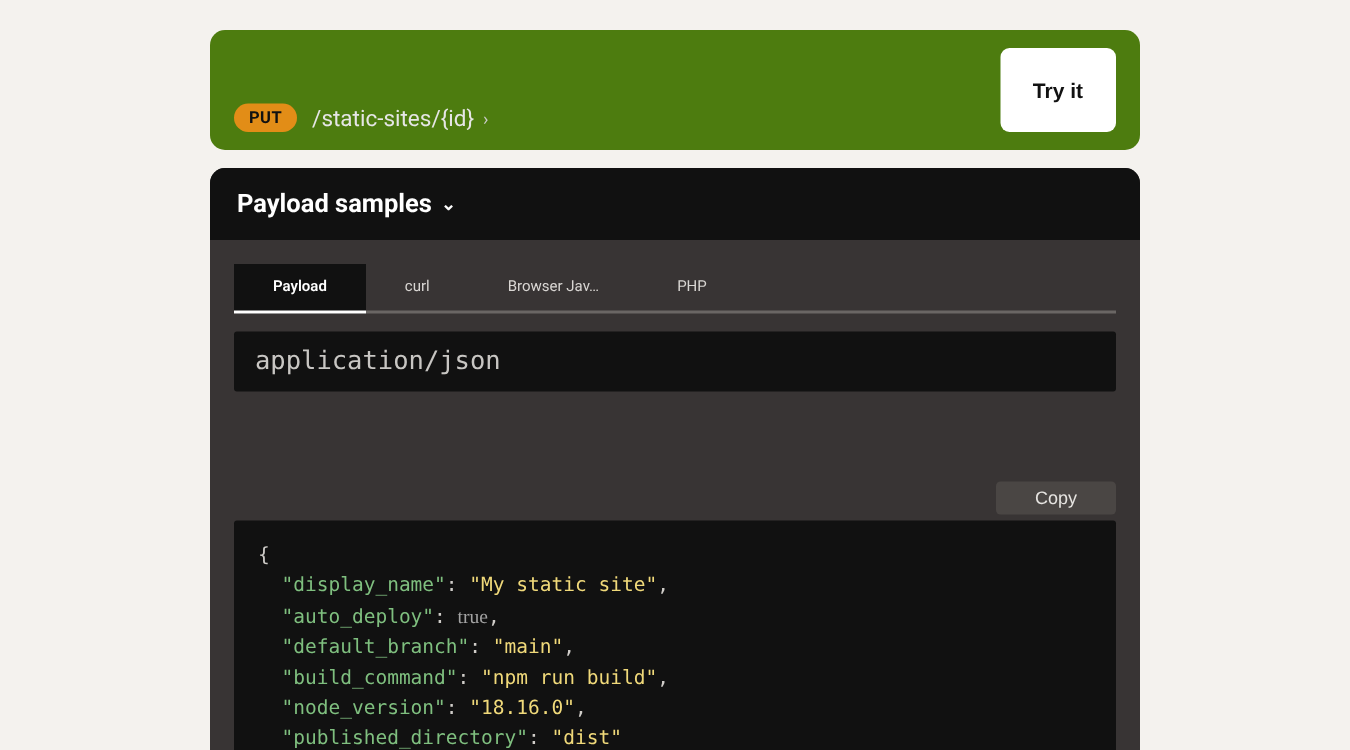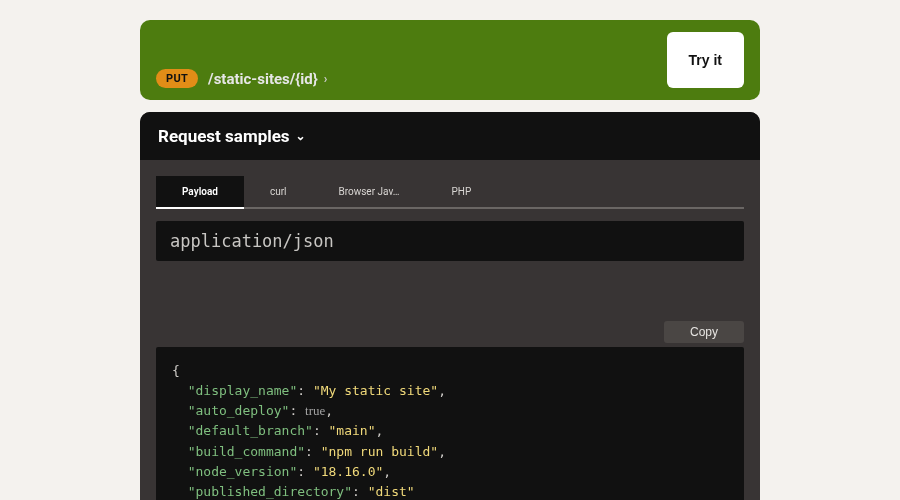--- a/index.html
+++ b/index.html
@@ -19,21 +19,21 @@
       font-weight: 700;
       font-size: 11px;
       padding: 3px 10px;
       border-radius: 10px;
       margin-right: 10px;
       letter-spacing: 0.3px;
     }
     .path {
       color: #e6e6e6;
       font-size: 15px;
-      font-weight: 700;
+      font-weight: 400;
       flex: 1;
       display: flex;
       align-items: center;
     }
     .path .chev { margin-left: 6px; font-size: 12px; color: #ccc; }
     .try-btn {
       background: #fff;
       color: #111;
       border: none;
       padding: 20px 22px;
@@ -125,21 +125,21 @@
     <span class="method-badge">PUT</span>
     <span class="path">
       <span>/static-sites/{id}</span>
       <span class="chev">›</span>
     </span>
     <button class="try-btn">Try it</button>
   </div>
 
   <div class="samples-panel">
     <div class="samples-header">
-      <span>Request samples</span>
+      <span>Payload samples</span>
       <span class="chev-down">⌄</span>
     </div>
 
     <div class="tabs">
       <div class="tab active">Payload</div>
       <div class="tab">curl</div>
       <div class="tab">Browser Jav…</div>
       <div class="tab">PHP</div>
     </div>
 

